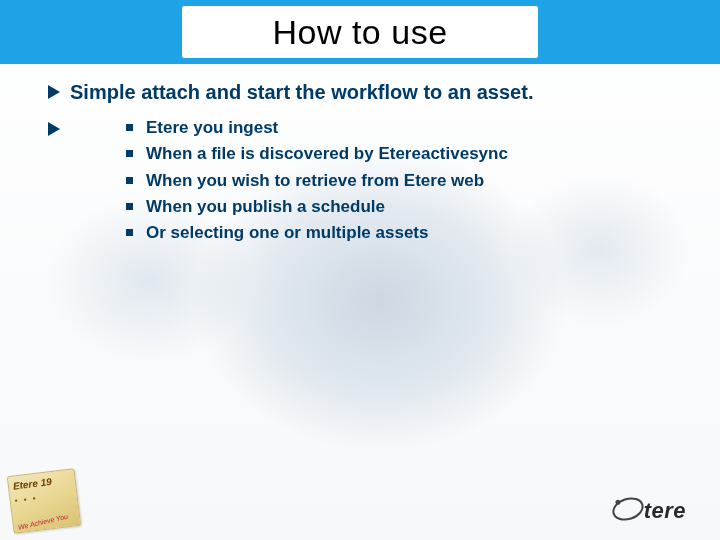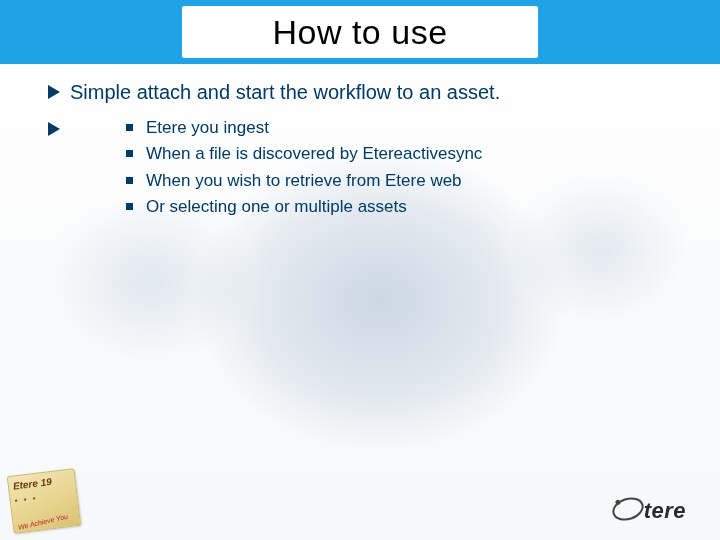--- a/index.html
+++ b/index.html
@@ -49,20 +49,21 @@
     position: absolute;
     top: 78px;
     left: 48px;
     right: 48px;
     color: #003a66;
   }
   .lvl1 {
     list-style: none;
     padding: 0;
     margin: 0;
+    font-weight: bold;
   }
   .lvl1 > li {
     position: relative;
     padding-left: 22px;
     font-size: 20px;
     line-height: 1.45;
     margin-bottom: 4px;
   }
   .lvl1 > li::before {
     content: "";
@@ -175,20 +176,21 @@
   </div>
 
   <div class="content">
     <ul class="lvl1">
       <li><span>Simple attach and start the workflow to an asset.</span></li>
       <li>
         <ul class="lvl2">
           <li><span>Etere you ingest</span></li>
           <li><span>When a file is discovered by Etereactivesync</span></li>
           <li><span>When you wish to retrieve from Etere web</span></li>
+          <li><span>When you publish a schedule</span></li>
           <li><span>Or selecting one or multiple assets</span></li>
         </ul>
       </li>
     </ul>
   </div>
 
   <div class="logo-right">
     <div class="orbit"></div>
     <span class="word">tere</span>
   </div>

